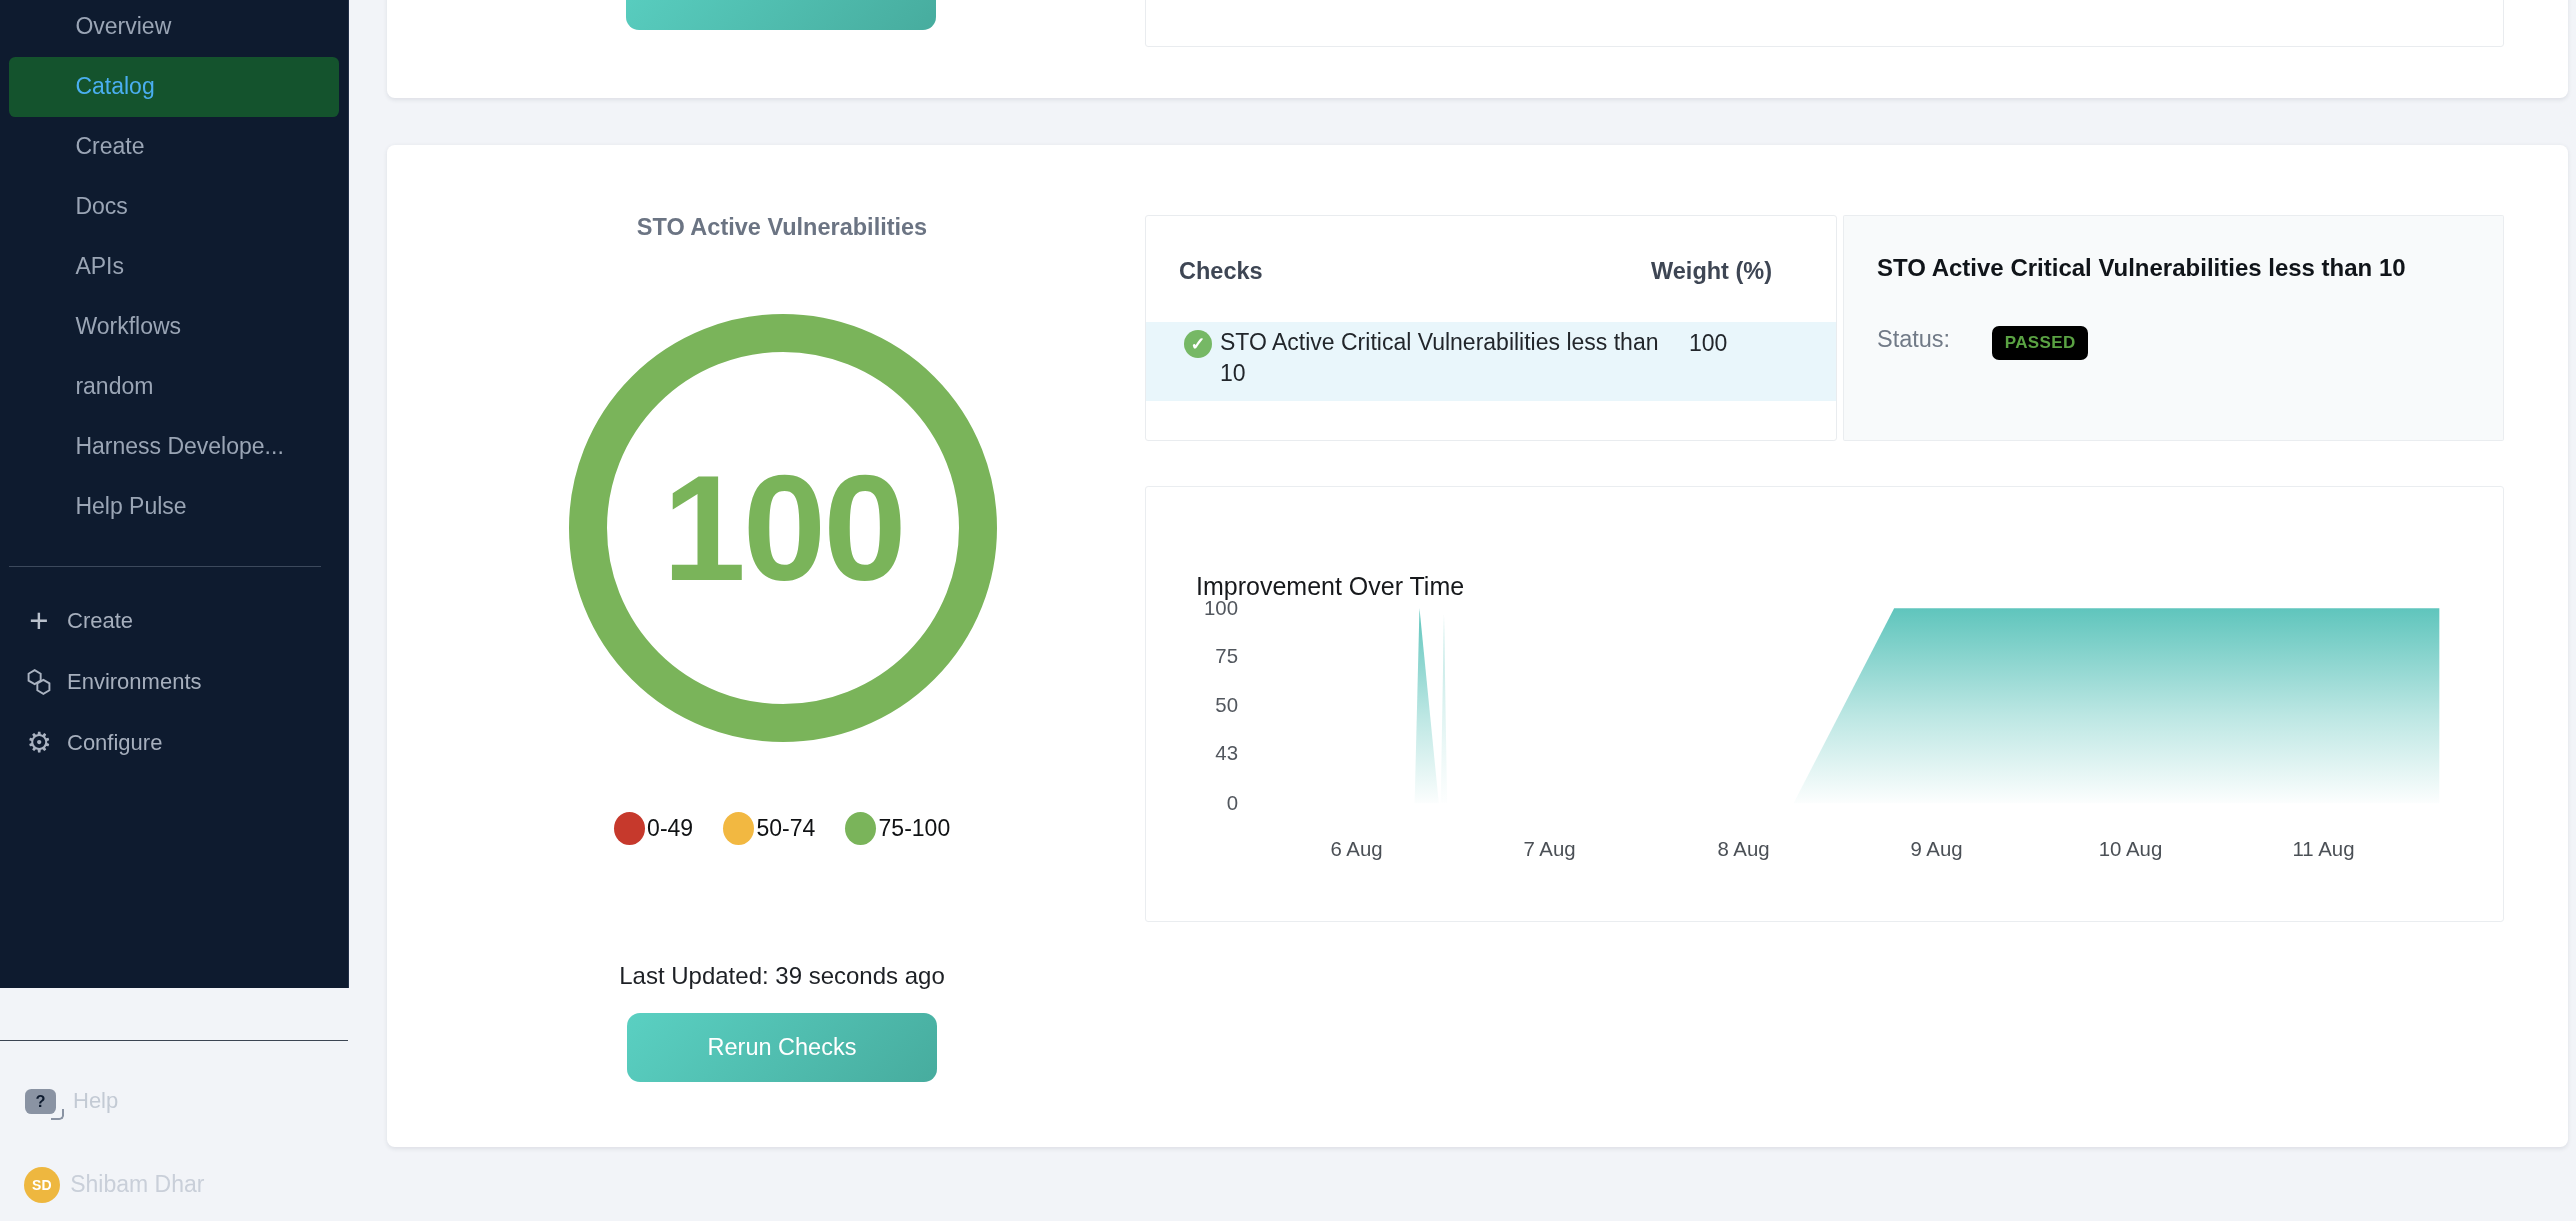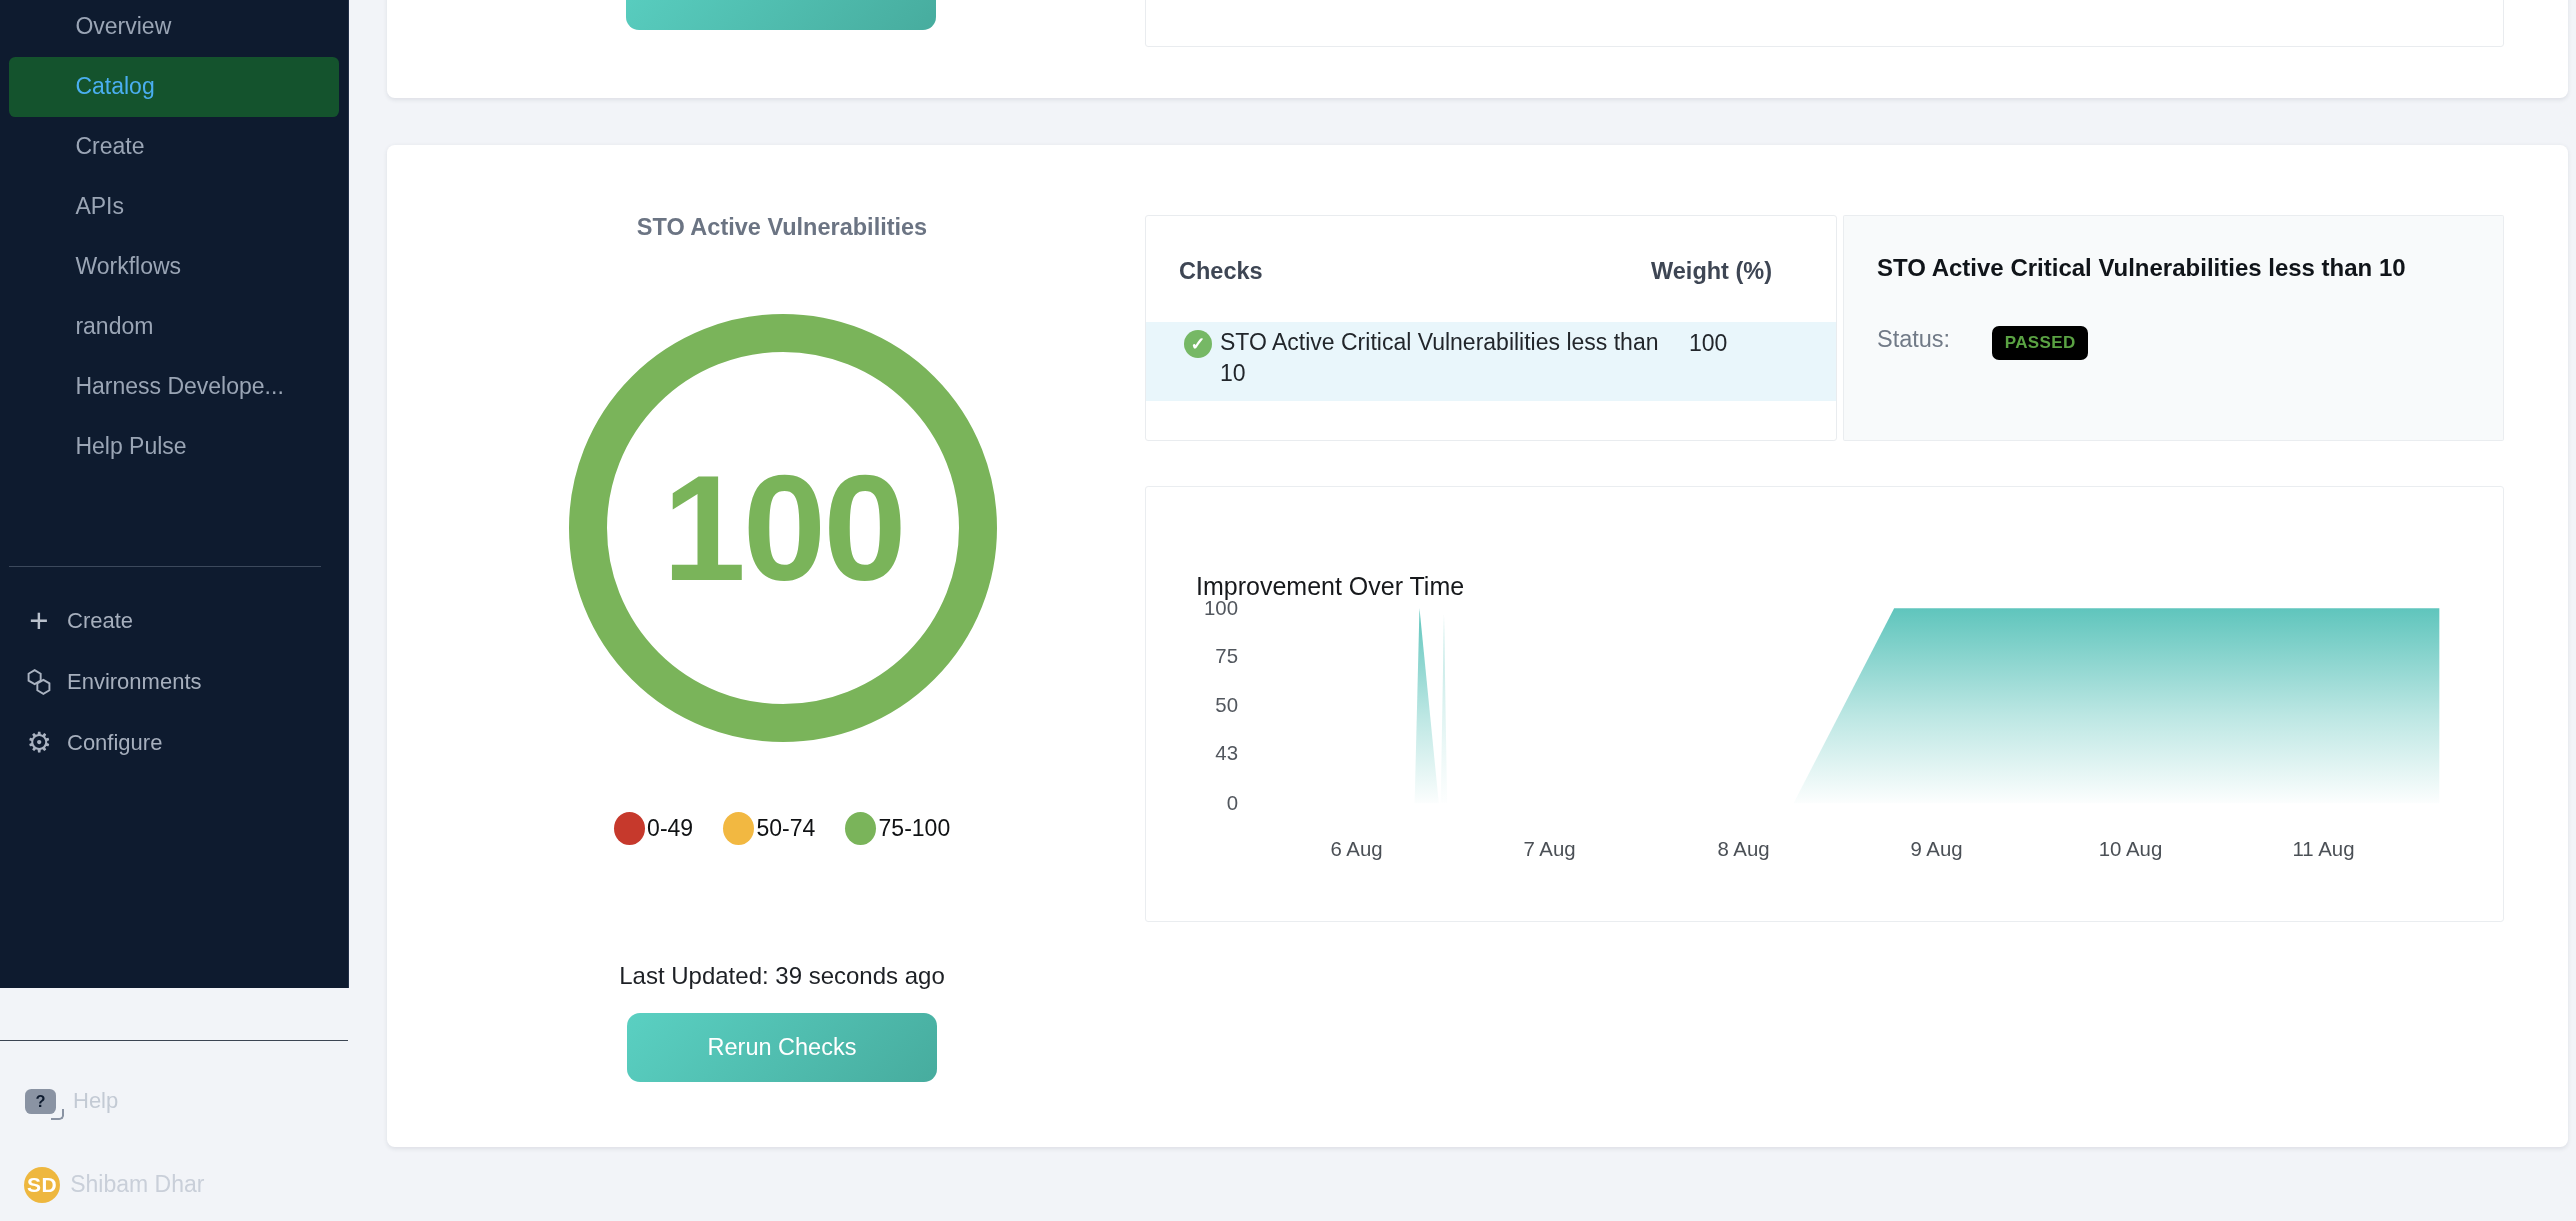--- a/index.html
+++ b/index.html
@@ -21,21 +21,21 @@
   .action-label{margin-left:12.5px;font-size:22px;color:#a6afbd;}
   .sb-divider2{position:absolute;top:1040px;left:0;width:348px;height:0.8px;background:#3c4553;}
   .help-row{position:absolute;top:1076px;left:0;right:0;height:50px;display:flex;align-items:center;padding-left:25px;cursor:pointer;}
   .help-bubble{position:relative;width:31px;height:25px;background:#8a93a3;border-radius:6.3px;
                display:flex;align-items:center;justify-content:center;font-size:16.4px;font-weight:bold;color:#0e1b2f;}
   .help-bubble::after{content:"";position:absolute;right:-7.8px;bottom:-6.3px;width:11px;height:8.6px;
                border:2.3px solid #8a93a3;border-top:none;border-left:none;border-radius:0 0 4.7px 0;}
   .help-label{margin-left:17px;font-size:22px;color:#c3cad4;}
   .user-row{position:absolute;top:1162px;left:0;right:0;height:45px;display:flex;align-items:center;padding-left:24px;cursor:pointer;}
   .avatar{width:36px;height:36px;border-radius:50%;background:#eeb73f;display:flex;align-items:center;justify-content:center;
-          font-size:21px;font-weight:bold;color:#fff;letter-spacing:0.4px;}
+          font-size:14px;font-weight:bold;color:#fff;letter-spacing:0.4px;}
   .user-name{margin-left:10.2px;font-size:23px;color:#c9cfd9;}
 
   
   .card{position:absolute;background:#fff;border-radius:7.8px;box-shadow:0 1.6px 4.7px rgba(35,45,65,0.10);}
   #card-top{left:387px;top:-19px;width:2181px;height:117px;overflow:hidden;}
   #card-main{left:387px;top:145px;width:2181px;height:1002px;}
 
   .teal-btn{background:linear-gradient(135deg,#5ad0c2,#47ac9e);border:none;border-radius:13px;color:#fff;
             font-size:23.5px;font-family:"Liberation Sans",sans-serif;cursor:pointer;}
   #btn-top-partial{position:absolute;left:239px;top:-20.4px;width:310px;height:69px;}
@@ -86,20 +86,21 @@
 </head>
 <body>
 
 <div id="app">
 
   <nav class="sidebar">
     <div class="nav-top">
       <div class="nav-item">Overview</div>
       <div class="nav-item selected">Catalog</div>
       <div class="nav-item">Create</div>
+      <div class="nav-item">Docs</div>
       <div class="nav-item">APIs</div>
       <div class="nav-item">Workflows</div>
       <div class="nav-item">random</div>
       <div class="nav-item">Harness Develope...</div>
       <div class="nav-item">Help Pulse</div>
     </div>
 
     <div class="sb-divider1"></div>
 
     <div class="nav-actions">

